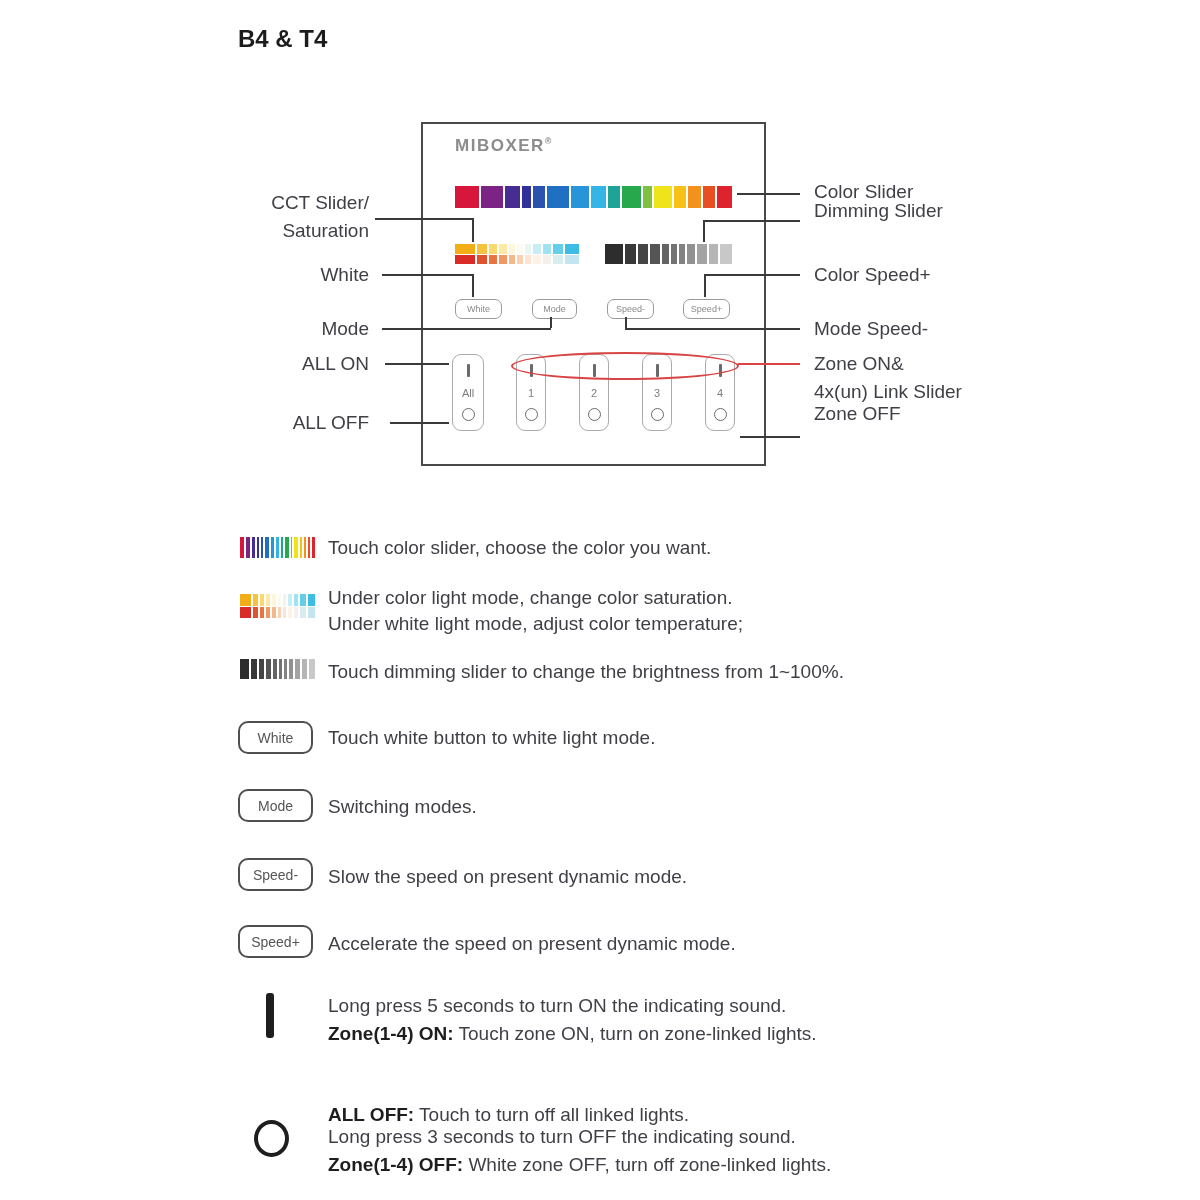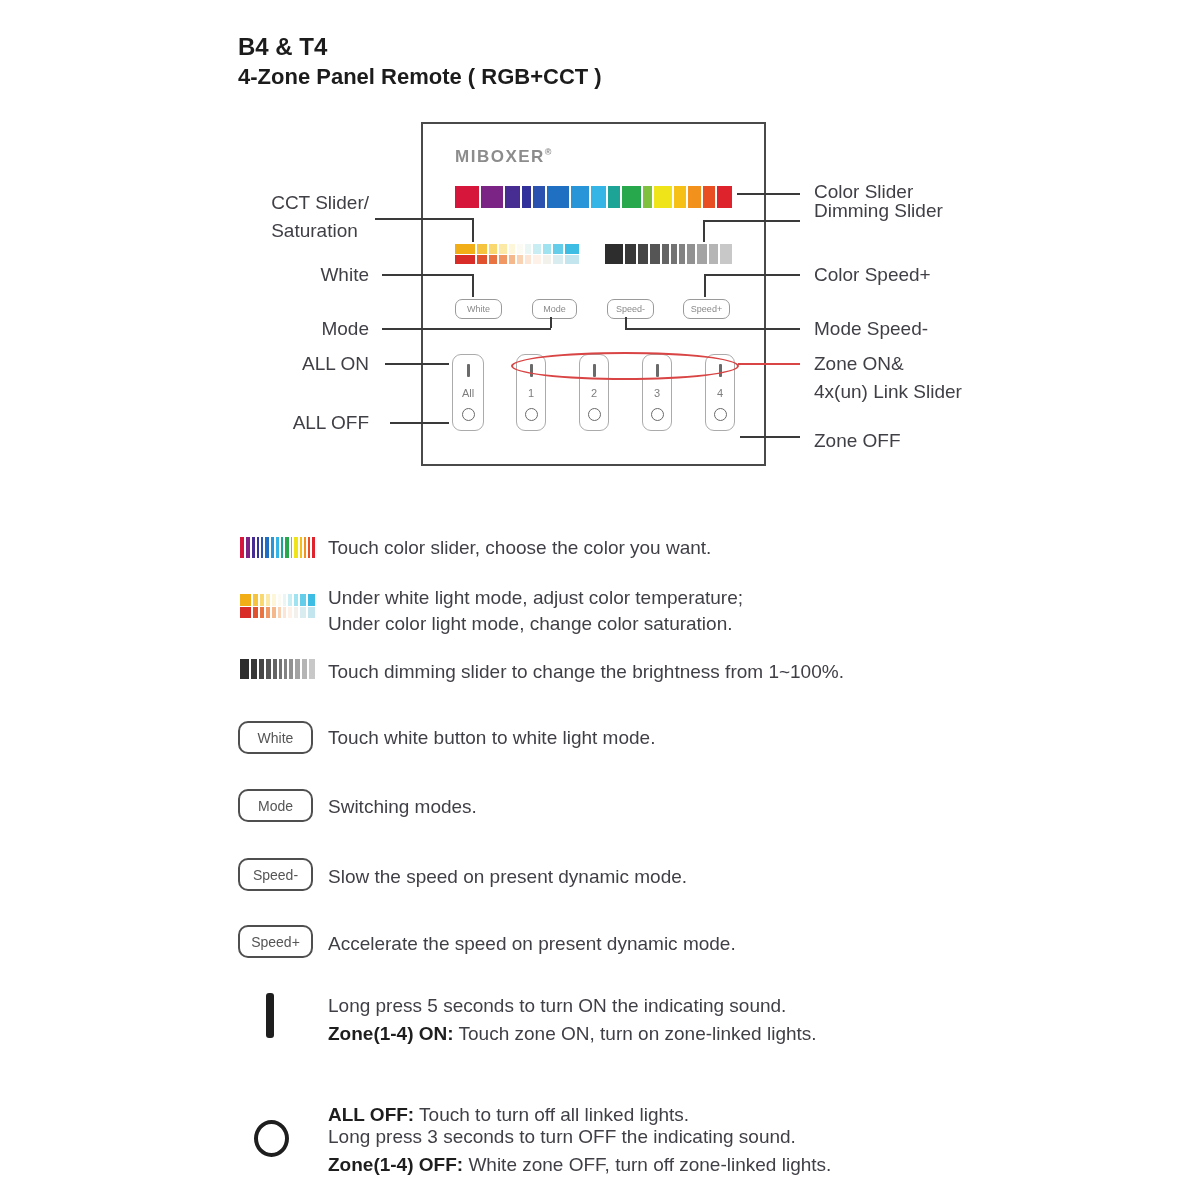--- a/index.html
+++ b/index.html
@@ -7,49 +7,48 @@
     --panel-border:#4a4a4a; --btn-border:#9a9a9a; --switch-border:#ababab; --logo:#8c8c8c;
   }
   *{margin:0;padding:0;box-sizing:border-box}
   body{width:1200px;height:1200px;position:relative;background:#fff;
        font-family:"Liberation Sans","DejaVu Sans",sans-serif;color:var(--text);overflow:hidden}
   .abs{position:absolute}
   .hline{position:absolute;height:2px;background:var(--line)}
   .vline{position:absolute;width:2px;background:var(--line)}
   .hline.red{background:var(--accent)}
   .label{position:absolute;font-size:19px;line-height:28px;color:var(--text);white-space:nowrap}
-  .label.right-align{text-align:left}
+  .label.right-align{text-align:right}
   .slider{position:absolute;display:flex;flex-direction:column;gap:1px}
   .slider-row{display:flex;flex:1;gap:2px}
   .slider-row>div{height:100%}
   .panel-btn{position:absolute;height:20px;border:1.5px solid var(--btn-border);border-radius:7px;
              display:flex;align-items:center;justify-content:center;font-size:9px;color:#8a8a8a;background:#fff}
   .switch{position:absolute;width:30px;height:77px;border:1.5px solid var(--switch-border);border-radius:9px;
           display:flex;flex-direction:column;align-items:center;justify-content:space-between;
           padding:9px 0;background:#fff;z-index:2}
   .on-mark{width:3px;height:13px;background:#6a6a6a;border-radius:1px}
   .sw-label{font-size:11px;color:#7d7d7d}
   .off-mark{width:13px;height:13px;border:1.5px solid #6a6a6a;border-radius:50%}
   .legend-btn{position:absolute;width:75px;height:33px;border:2px solid #4f4f4f;border-radius:10px;
               display:flex;align-items:center;justify-content:center;font-size:14px;color:#555;background:#fff}
   .legend-text{position:absolute;left:328px;font-size:19px;line-height:22px;color:var(--text);white-space:nowrap}
   .legend-text b{color:#1e1e1e}
   .multi{line-height:26px}
 </style>
 </head>
 <body>
 
-<div class="abs" style="left:238px;top:32px">
+<div class="abs" style="left:238px;top:24px">
   <div style="font-size:24px;font-weight:bold;color:var(--heading);line-height:30px">B4 &amp; T4</div>
-  <div style="font-size:22px;font-weight:bold;color:var(--heading);line-height:30px">4-Zone Panel Remote ( RGB+CCT )</div>
 </div>
 
 <div class="abs" style="left:421px;top:122px;width:345px;height:344px;border:2px solid var(--panel-border);background:#fff"></div>
 
-<div class="abs" style="left:455px;top:147px;font-size:17px;font-weight:bold;letter-spacing:1.5px;color:var(--logo)"><span>MIBOXER</span><sup style="font-size:9px;letter-spacing:0">®</sup></div>
+<div class="abs" style="left:455px;top:136px;font-size:17px;font-weight:bold;letter-spacing:1.5px;color:var(--logo)"><span>MIBOXER</span><sup style="font-size:9px;letter-spacing:0">®</sup></div>
 
 <div class="slider" style="left:455px;top:186px;width:277px;height:22px">
     <div class="slider-row">
       <div style="flex-grow: 8; flex-basis: 0px; background: rgb(214, 23, 59);"></div>
       <div style="flex-grow: 7; flex-basis: 0px; background: rgb(124, 35, 134);"></div>
       <div style="flex-grow: 5; flex-basis: 0px; background: rgb(71, 44, 145);"></div>
       <div style="flex-grow: 3; flex-basis: 0px; background: rgb(50, 48, 155);"></div>
       <div style="flex-grow: 4; flex-basis: 0px; background: rgb(42, 82, 174);"></div>
       <div style="flex-grow: 7; flex-basis: 0px; background: rgb(31, 111, 194);"></div>
       <div style="flex-grow: 6; flex-basis: 0px; background: rgb(39, 149, 216);"></div>
@@ -169,21 +168,21 @@
 <div class="label right-align" style="right:831px;top:409px">ALL OFF</div>
 
 <div class="label" style="left:814px;top:178px">Color Slider</div>
 <div class="label" style="left:814px;top:197px">Dimming Slider</div>
 <div class="label" style="left:814px;top:261px">Color Speed+</div>
 <div class="label" style="left:814px;top:315px">Mode Speed-</div>
 <div class="label" style="left:814px;top:350px">
   <div>Zone ON&amp;</div>
   <div>4x(un) Link Slider</div>
 </div>
-<div class="label" style="left:814px;top:427px">Zone OFF</div>
+<div class="label" style="left:814px;top:400px">Zone OFF</div>
 
 <div class="slider" style="left:240px;top:537px;width:75px;height:21px">
     <div class="slider-row">
       <div style="flex-grow: 8; flex-basis: 0px; background: rgb(214, 23, 59);"></div>
       <div style="flex-grow: 7; flex-basis: 0px; background: rgb(124, 35, 134);"></div>
       <div style="flex-grow: 5; flex-basis: 0px; background: rgb(71, 44, 145);"></div>
       <div style="flex-grow: 3; flex-basis: 0px; background: rgb(50, 48, 155);"></div>
       <div style="flex-grow: 4; flex-basis: 0px; background: rgb(42, 82, 174);"></div>
       <div style="flex-grow: 7; flex-basis: 0px; background: rgb(31, 111, 194);"></div>
       <div style="flex-grow: 6; flex-basis: 0px; background: rgb(39, 149, 216);"></div>
@@ -222,22 +221,22 @@
       <div style="flex-grow: 3; flex-basis: 0px; background: rgb(245, 184, 141);"></div>
       <div style="flex-grow: 3; flex-basis: 0px; background: rgb(249, 210, 180);"></div>
       <div style="flex-grow: 3; flex-basis: 0px; background: rgb(252, 229, 212);"></div>
       <div style="flex-grow: 4; flex-basis: 0px; background: rgb(253, 241, 232);"></div>
       <div style="flex-grow: 4; flex-basis: 0px; background: rgb(243, 241, 236);"></div>
       <div style="flex-grow: 5; flex-basis: 0px; background: rgb(217, 236, 240);"></div>
       <div style="flex-grow: 7; flex-basis: 0px; background: rgb(194, 229, 238);"></div>
     </div>
   </div>
 <div class="legend-text multi" style="top:585px">
+  <div>Under color light mode, change color saturation.</div>
   <div>Under white light mode, adjust color temperature;</div>
-  <div>Under color light mode, change color saturation.</div>
 </div>
 
 <div class="slider" style="left:240px;top:659px;width:75px;height:20px">
     <div class="slider-row">
       <div style="flex-grow: 9; flex-basis: 0px; background: rgb(45, 45, 45);"></div>
       <div style="flex-grow: 6; flex-basis: 0px; background: rgb(56, 56, 56);"></div>
       <div style="flex-grow: 5; flex-basis: 0px; background: rgb(69, 69, 69);"></div>
       <div style="flex-grow: 5; flex-basis: 0px; background: rgb(85, 85, 85);"></div>
       <div style="flex-grow: 4; flex-basis: 0px; background: rgb(100, 100, 100);"></div>
       <div style="flex-grow: 3; flex-basis: 0px; background: rgb(115, 115, 115);"></div>

